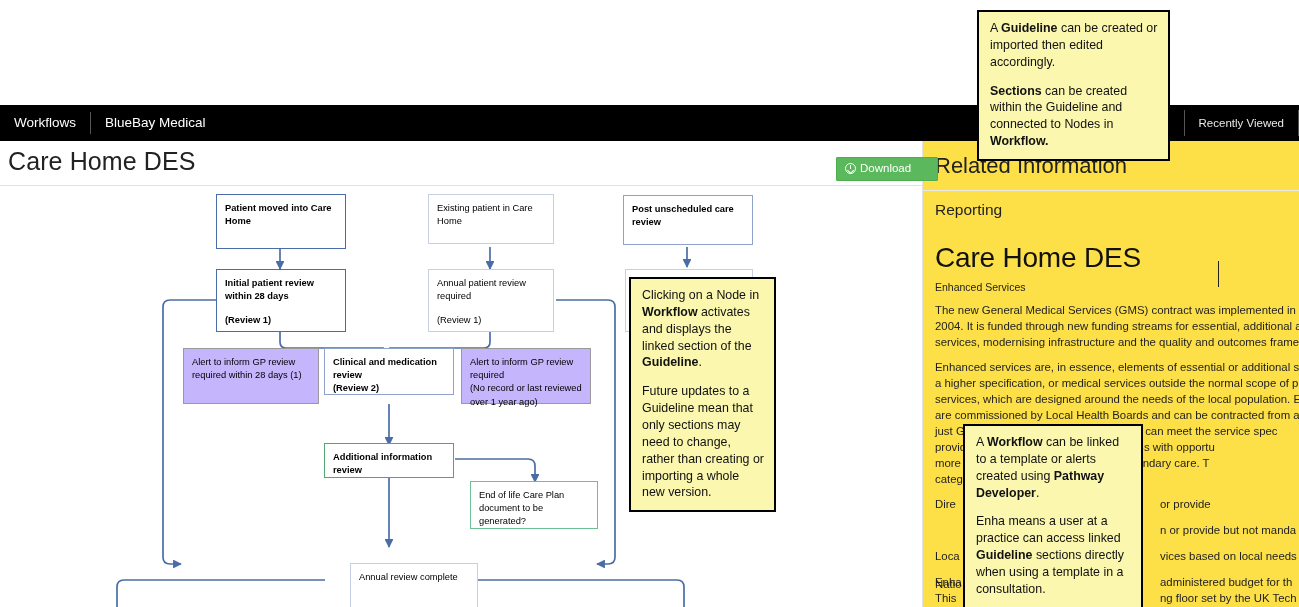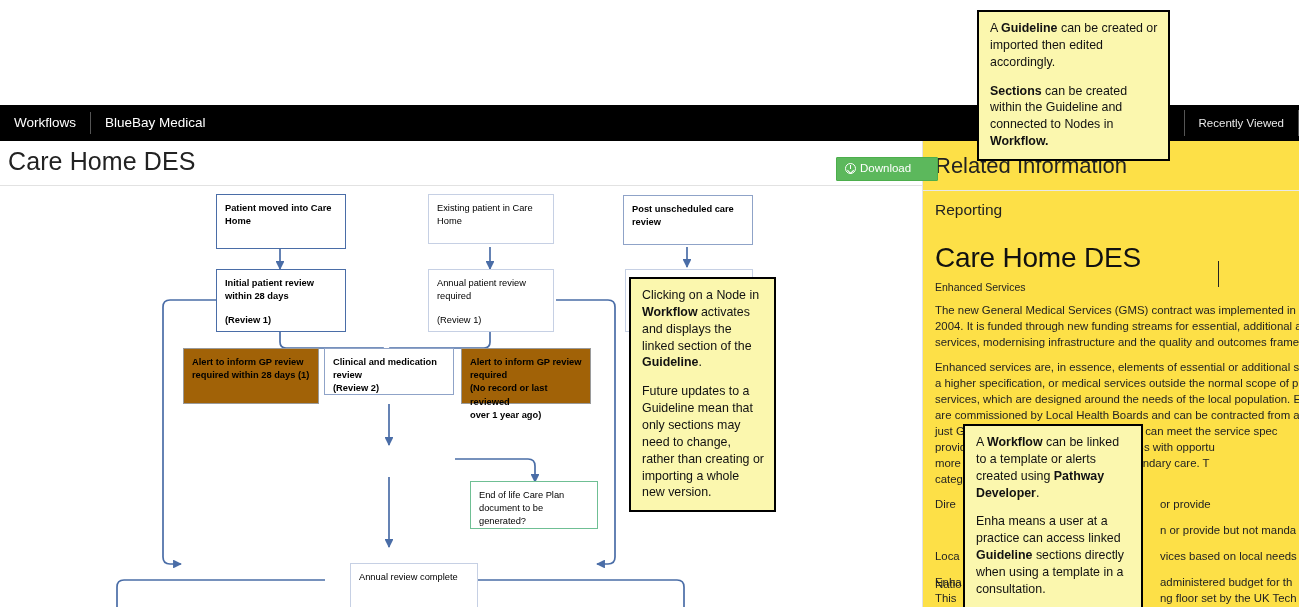--- a/index.html
+++ b/index.html
@@ -71,21 +71,21 @@
   .node {
     position:absolute; background:#fff; border:1px solid #b9c6e0;
     padding:7px 8px 6px 8px;
     font-size:9.3px; color:#000; line-height:1.42; font-weight:700;
   }
   .node.thick   { border:1.6px solid #4a6da7; font-weight:700; }
   .node.thin    { border:1px solid #c6d0e4; font-weight:400; }
   .node.medium  { border:1.3px solid #8fa3c8; }
   .node.green   { border:1.3px solid #4fa872; }
   .node.greenlt { border:1px solid #6fbf94; font-weight:400; }
-  .node.alert   { background:#a16207; border:1.3px solid #9a9a9a; color:#000; font-weight:700; }
+  .node.alert   { background:#c4b5fd; border:1.3px solid #9a9a9a; color:#000; font-weight:400; }
   .node .sub { display:block; margin-top:11px; }
   .node .ln  { display:block; }
 
   
   #right-panel {
     position:absolute; left:923px; top:141px; width:376px; height:466px;
     background:#fde047; overflow:hidden;
   }
   #related-info-title {
     position:absolute; left:12px; top:12px; font-size:22px; color:#222; font-weight:400;
@@ -209,20 +209,23 @@
     <span class="ln">(Review 2)</span>
   </div>
 
   <div class="node alert" style="left:461px; top:161px; width:130px; height:56px;">
     <span class="ln">Alert to inform GP review</span>
     <span class="ln">required</span>
     <span class="ln">(No record or last reviewed</span>
     <span class="ln">over 1 year ago)</span>
   </div>
 
+  <div class="node green" style="left:324px; top:256px; width:130px; height:35px;">
+    <span class="ln">Additional information review</span>
+  </div>
 
   <div class="node greenlt" style="left:470px; top:294px; width:128px; height:48px;">
     <span class="ln">End of life Care Plan</span>
     <span class="ln">document to be generated?</span>
   </div>
 
   <div class="node thin" style="left:325px; top:376px; width:128px; height:50px; font-weight:400;margin-left:25px;">
     <span class="ln">Annual review complete</span>
   </div>
 </div>

